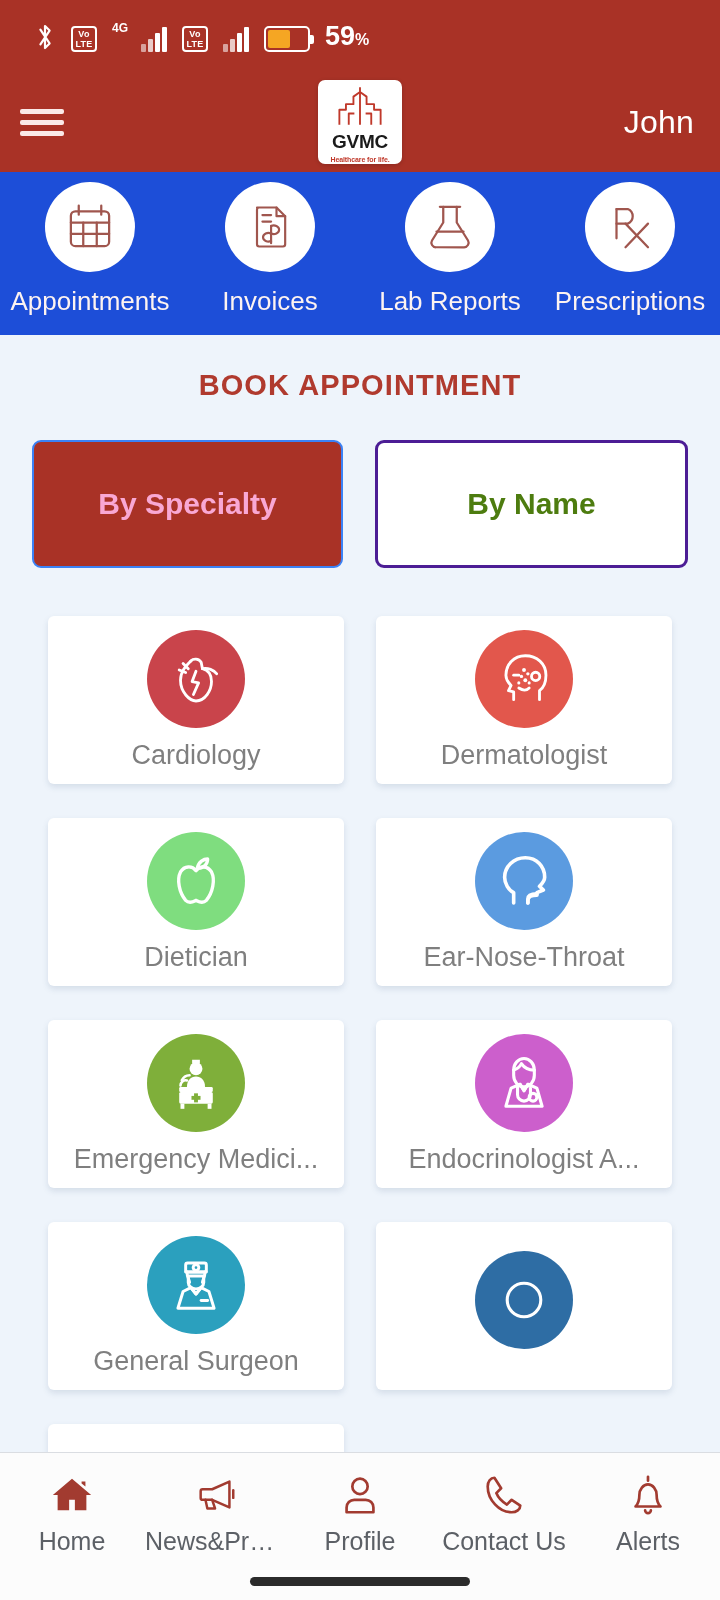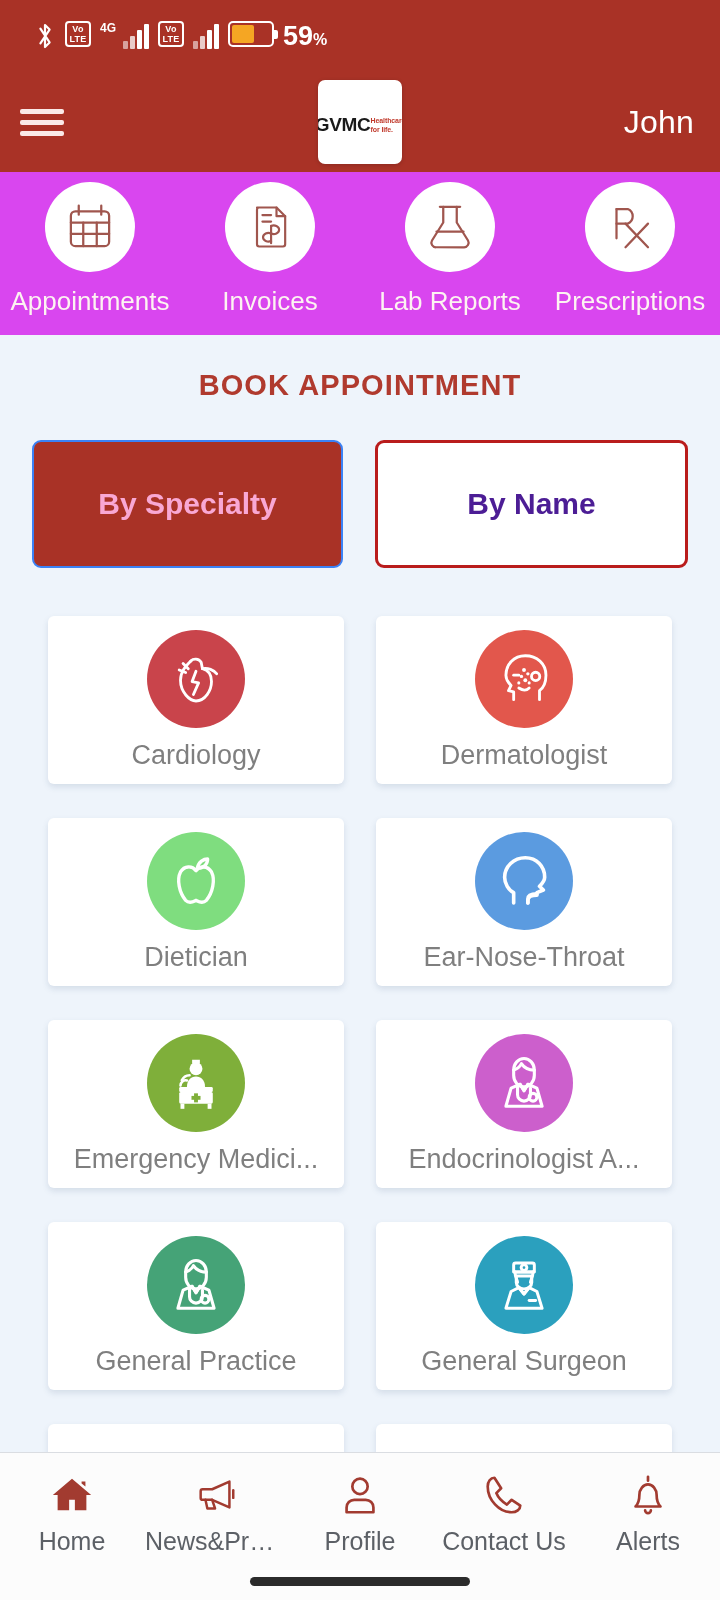--- a/index.html
+++ b/index.html
@@ -41,22 +41,22 @@
   }
   .status-blank {
     display: inline-block;
     width: 28px;
     height: 28px;
     background: #f2e2df;
     opacity: 0.92;
   }
   .status-right {
     display: flex;
-    align-items: flex-start;
-    gap: 9px;
+    align-items: flex-end;
+    gap: 15px;
   }
   .ic-bt { width: 22px; height: 30px; }
   .volte-box {
     width: 26px; height: 26px;
     border: 2px solid #ffffff;
     border-radius: 4px;
     color: #ffffff;
     font-size: 9px;
     font-weight: bold;
     line-height: 10px;
@@ -135,23 +135,23 @@
   .logo-card {
     position: absolute;
     left: 50%;
     transform: translateX(-50%);
     top: 8px;
     width: 84px;
     height: 84px;
     background: #ffffff;
     border-radius: 7px;
     display: flex;
-    flex-direction: row;
-    align-items: center;
-    justify-content: center;
+    flex-direction: column;
+    align-items: center;
+    justify-content: space-between;
     padding-top: 5px;
     box-shadow: 0 1px 4px rgba(0,0,0,.18);
     overflow: hidden;
   }
   .logo-mark { width: 60px; height: 42px; }
   .logo-word {
     font-family: "Liberation Sans", sans-serif;
     font-size: 19px;
     font-weight: bold;
     color: #1a1a1a;
@@ -166,21 +166,21 @@
     letter-spacing: -0.1px;
   }
   .user-name {
     color: #ffffff;
     font-size: 32px;
     letter-spacing: .2px;
   }
 
   
   .quickbar {
-    background: #d946ef;
+    background: #1d4ed8;
     display: flex;
     padding: 10px 0 18px 0;
   }
   .quick-item {
     flex: 1;
     display: flex;
     flex-direction: column;
     align-items: center;
     cursor: pointer;
   }
@@ -233,22 +233,22 @@
     font-weight: bold;
     cursor: pointer;
   }
   .seg.active {
     background: #A93226;
     color: #f9a8d4;
     border: 2px solid #3b82f6;
   }
   .seg.inactive {
     background: #ffffff;
-    color: #4c1d95;
-    border: 3px solid #b91c1c;
+    color: #4d7c0f;
+    border: 3px solid #4c1d95;
   }
 
   
   .grid {
     display: grid;
     grid-template-columns: 1fr 1fr;
     gap: 34px 32px;
     padding: 0 48px;
   }
   .card {
@@ -568,35 +568,20 @@
               <path d="M10 42 L14 28 L21 25 L24 30 L27 25 L34 28 L38 42 Z"></path>
               <path d="M21 25 L24 30 L27 25"></path>
               <path d="M19 27 v6 a5 5 0 0 0 10 0 v-5"></path>
               <circle cx="31" cy="35" r="3"></circle>
             </g>
           </svg>
         </div>
         <div class="card-label">Endocrinologist A...</div>
       </div>
 
-      <div class="card">
-        <div class="card-circle" style="background: rgb(69, 163, 119);">
-          <svg viewBox="0 0 48 48">
-            <g fill="none" stroke="#ffffff" stroke-width="2.4" stroke-linecap="round" stroke-linejoin="round">
-              <path d="M16 14 a8 9 0 0 1 16 0 v4 a8 9 0 0 1 -16 0 z"></path>
-              <path d="M16 14 c3 -1 5 -3 6 -5 c2 3 6 5 10 5"></path>
-              <path d="M10 42 L14 28 L21 25 L24 30 L27 25 L34 28 L38 42 Z"></path>
-              <path d="M21 25 L24 30 L27 25"></path>
-              <path d="M19 27 v6 a5 5 0 0 0 10 0 v-5"></path>
-              <circle cx="31" cy="35" r="3"></circle>
-            </g>
-          </svg>
-        </div>
-        <div class="card-label">General Practice</div>
-      </div>
 
       <div class="card">
         <div class="card-circle" style="background: rgb(43, 160, 190);">
           <svg viewBox="0 0 48 48">
             <g fill="none" stroke="#ffffff" stroke-width="2.3" stroke-linecap="round" stroke-linejoin="round">
               <rect x="16" y="7" width="16" height="7" rx="1.5"></rect>
               <circle cx="24" cy="10.5" r="2.2"></circle>
               <path d="M16 14 h16"></path>
               <path d="M17 14 c0 4 2 6 2 8"></path>
                 <path d="M31 14 c0 4 -2 6 -2 8"></path>

